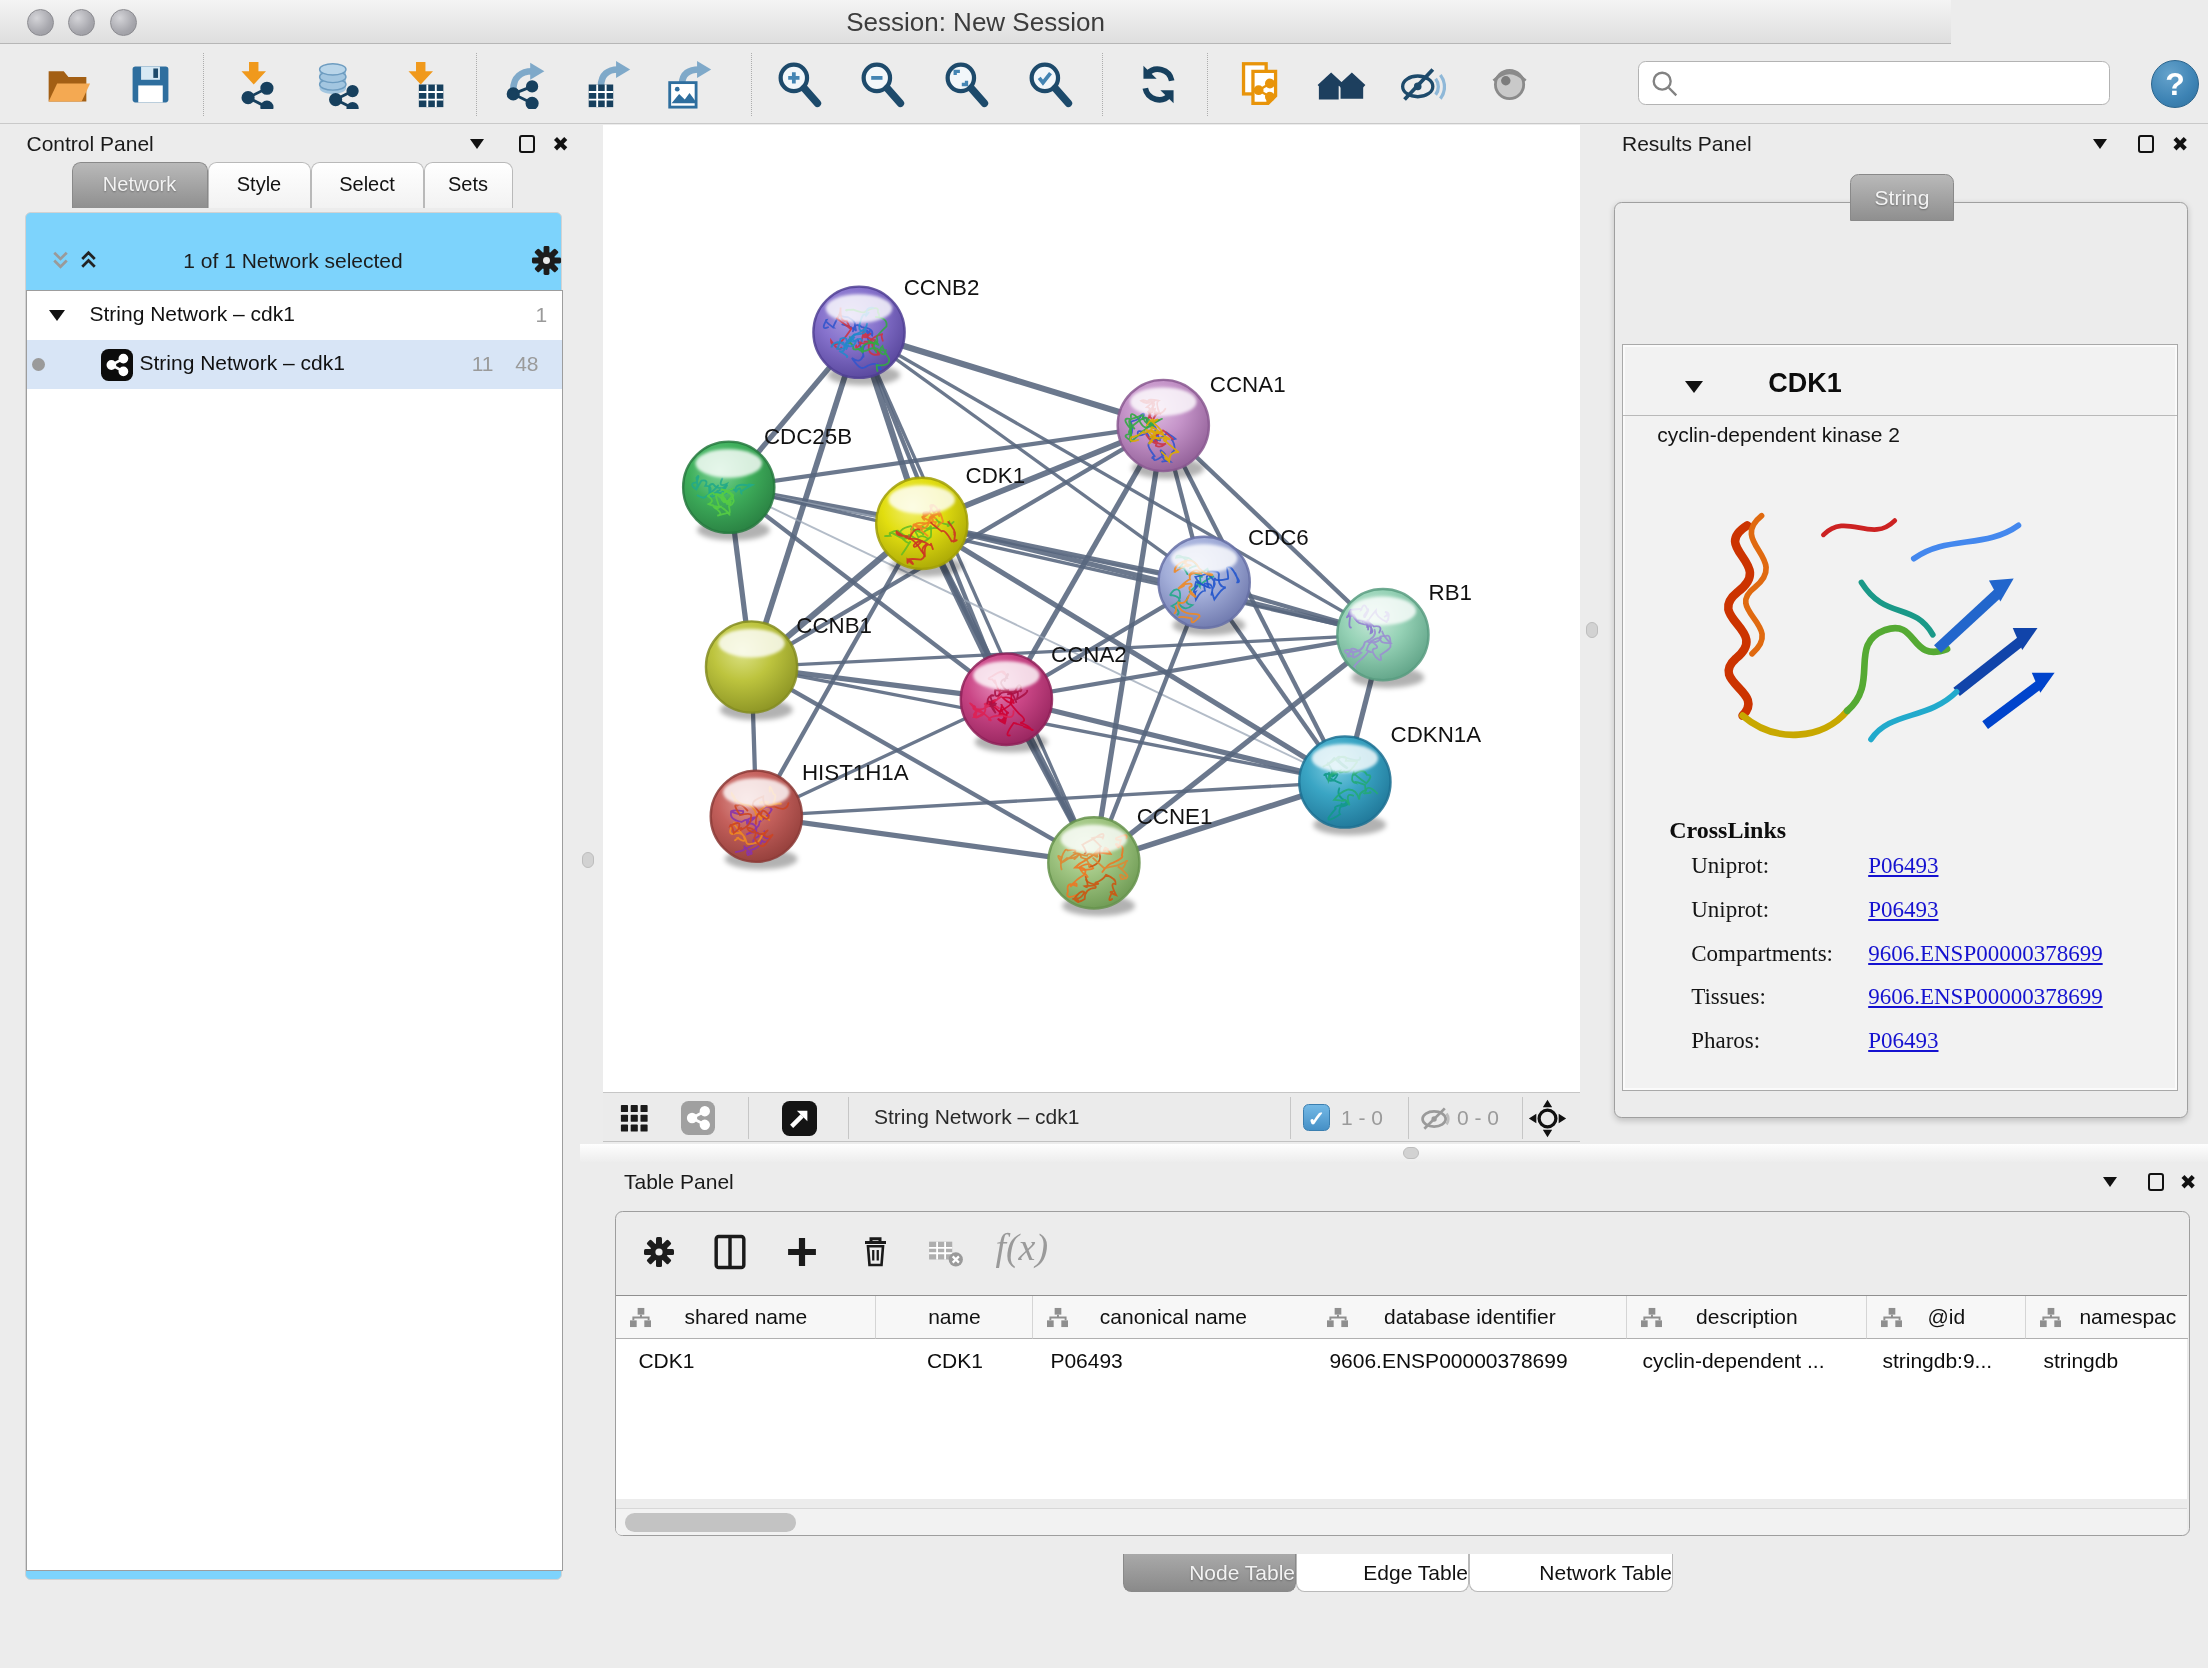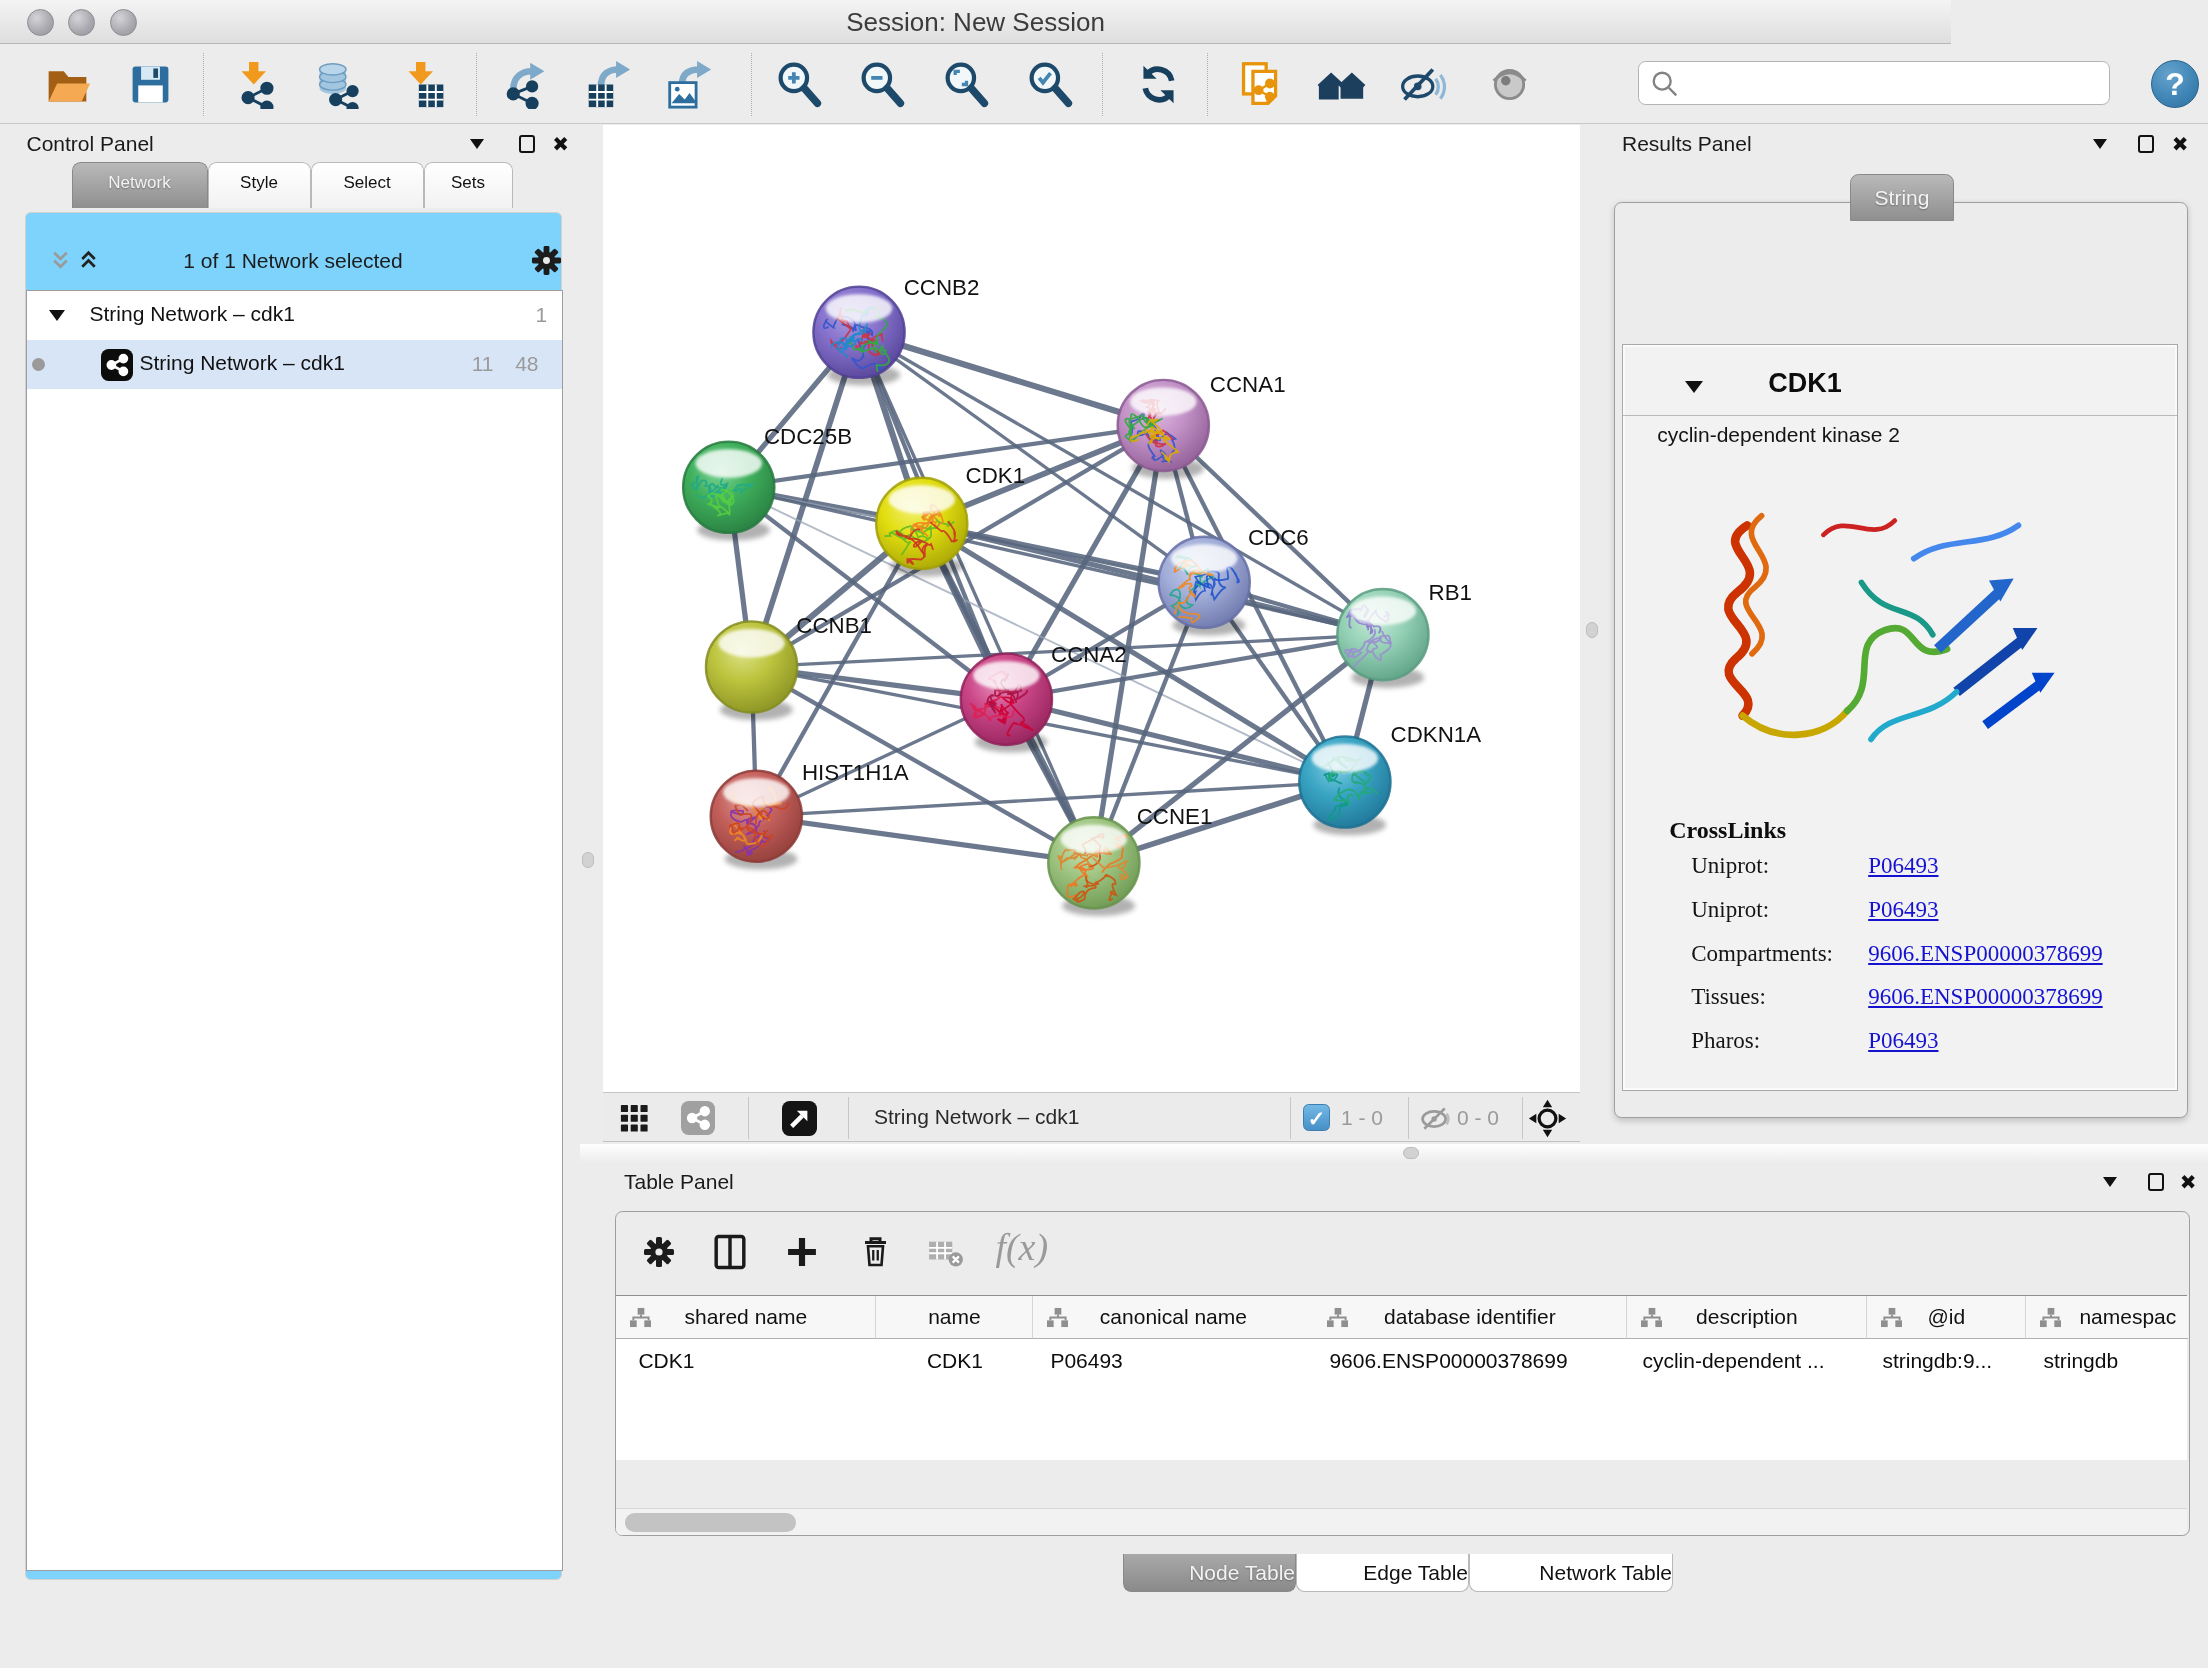--- a/index.html
+++ b/index.html
@@ -15,21 +15,21 @@
 #searchbox svg{position:absolute;left:9.5px;top:5.7px}
 #helpbtn{position:absolute;left:2151px;top:15px;width:48px;height:48px;border-radius:50%;background:radial-gradient(circle at 38% 30%,#66a3cc,#3d83b4 60%,#2f6f9c);border:1px solid #2a648d;color:#fff;font-size:32px;font-weight:bold;text-align:center;line-height:46px}
 
 #cpanel{position:absolute;left:9.5px;top:124px;width:571px;height:1455px}
 .phead{position:relative;height:38px}
 .ptitle{position:absolute;left:17px;top:7.6px;font-size:21px;color:#1a1a1a}
 .pb-arrow{position:absolute;top:15px;width:0;height:0;border-left:7.6px solid transparent;border-right:7.6px solid transparent;border-top:10.5px solid #111}
 .pb-float{position:absolute;top:11.4px;width:16px;height:18px;border:2.4px solid #111;border-radius:2.9px}
 .pb-x{position:absolute;top:7.6px;font-size:20px;color:#111;font-weight:bold;font-family:"DejaVu Sans",sans-serif}
 .tabsrow{position:relative;height:46px}
-.tab{position:absolute;top:0;height:46px;border:1px solid #b9b9b9;border-bottom:none;border-radius:8.6px 8.6px 0 0;background:linear-gradient(#ffffff,#f2f2f2);font-size:17px;color:#111;text-align:center;padding-top:9.5px}
+.tab{position:absolute;top:0;height:46px;border:1px solid #b9b9b9;border-bottom:none;border-radius:8.6px 8.6px 0 0;background:linear-gradient(#ffffff,#f2f2f2);font-size:20px;color:#111;text-align:center;padding-top:9.5px}
 .tab.sel{background:linear-gradient(#b9b9b9 ,#8f8f8f);color:#f3f3f3;border-color:#898989;text-shadow:0 1px 1.9px rgba(0,0,0,.3)}
 .cbody{position:absolute;left:15px;top:88px;width:537px;height:1368px;background:#7dd3fc;border:1px solid #d2d2d2;border-radius:5.7px}
 .chevrow{position:absolute;left:0;top:28.5px;width:100%;height:38px}
 .chevrow .summary{position:absolute;left:0;width:100%;text-align:center;top:7.6px;font-size:21px;color:#1c1c1c}
 .treebox{position:absolute;left:0;top:77px;width:537px;height:1281px;background:#fff;border:1.9px solid #9d9d9d}
 .trow{position:relative;height:49px;font-size:21px;color:#111}
 .trow .num{position:absolute;top:12.4px;color:#9a9a9a}
 .trow1 .tri{position:absolute;left:22px;top:19px;width:0;height:0;border-left:8.6px solid transparent;border-right:8.6px solid transparent;border-top:11.4px solid #111}
 .trow1 .lbl{position:absolute;left:63px;top:11.4px}
 .trow2{background:#d8e5f6}
@@ -63,21 +63,21 @@
 #structimg{position:absolute;left:48px;top:128px}
 #xlinks{position:absolute;left:0;top:472px;width:100%;font-family:"Liberation Serif",serif}
 #xlinks .xt{position:absolute;left:46px;top:0;font-size:24px;font-weight:bold;color:#0d0d0d}
 .xrow{position:absolute;height:43px;width:100%}
 .xrow .xl{position:absolute;left:68px;font-size:23px;color:#141414}
 .xrow .xv{position:absolute;left:245px;font-size:23px;color:#1512d0;text-decoration:underline}
 
 #tpanel{position:absolute;left:603px;top:1162px;width:1605px;height:438px}
 #tbox{position:absolute;left:12.4px;top:49px;width:1575px;height:325px;background:#ececec;border:1.9px solid #9e9e9e;border-radius:7.6px}
 #ttools .ti{position:absolute}
-#tgrid{position:absolute;left:0;top:83px;width:1571px;height:165px;background:#fff;border-top:1.9px solid #8f8f8f}
+#tgrid{position:absolute;left:0;top:83px;width:1571px;height:204px;background:#fff;border-top:1.9px solid #8f8f8f}
 .thdr{position:absolute;top:0;height:43px;background:#f7f7f7;border-right:1px solid #d5d5d5;border-bottom:1px solid #b0b0b0;font-size:21px;color:#111}
 .thdr .htxt{position:absolute;width:100%;text-align:center;top:8.6px}
 .thdr svg{position:absolute;left:12.4px;top:10.5px}
 .tcell{position:absolute;top:43px;height:43px;font-size:21px;color:#0d0d0d;padding-top:9.5px;white-space:nowrap;overflow:hidden}
 #hscroll{position:absolute;left:0;bottom:0;width:1571px;height:27px;background:#f2f2f2;border-top:1px solid #d7d7d7;border-radius:0 0 5.7px 5.7px}
 #hscroll .thumb{position:absolute;left:8.6px;top:3.8px;width:171px;height:19px;border-radius:9.5px;background:#c3c3c3}
 #btabs{position:absolute;left:520px;top:392px;height:38px;display:flex}
 .btab{height:38px;border:1px solid #b9b9b9;border-top:none;border-radius:0 0 8.6px 8.6px;background:#fff;font-size:21px;color:#111;text-align:right;padding-top:6.7px}
 .btab.sel{background:linear-gradient(#a9a9a9,#8a8a8a);color:#f3f3f3;border-color:#898989;text-shadow:0 1px 1.9px rgba(0,0,0,.3)}
 

